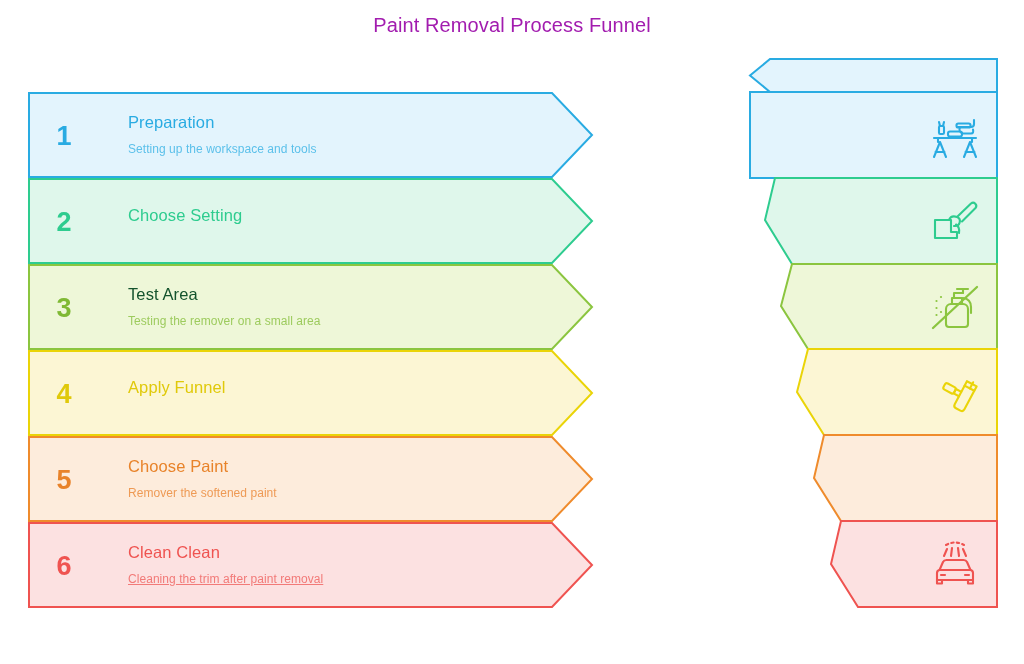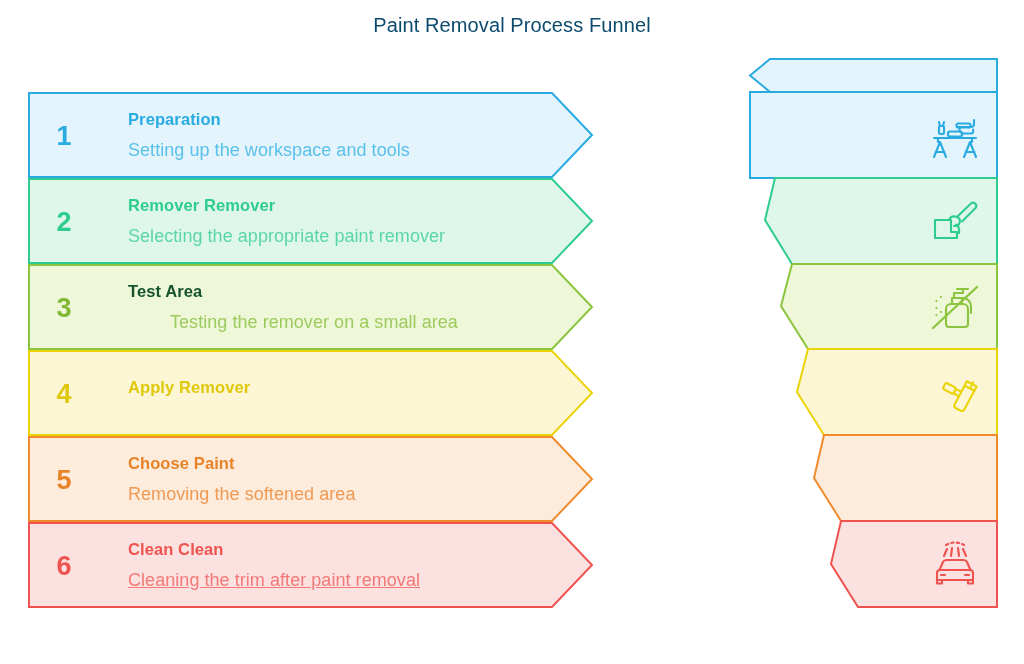--- a/index.html
+++ b/index.html
@@ -17,21 +17,21 @@
   }
 
   #page-title {
     position: absolute;
     top: 14px;
     left: 0;
     width: 1024px;
     text-align: center;
     font-size: 20px;
     font-weight: 400;
-    color: #0c4a6e;
+    color: #a21caf;
     letter-spacing: 0.1px;
   }
 
   
   #steps-panel {
     position: absolute;
     left: 28px;
     top: 92px;
     width: 566px;
     height: 518px;
@@ -67,27 +67,27 @@
   .step-texts {
     flex: 1 1 auto;
     padding-left: 28px;
     padding-right: 10px;
     display: flex;
     flex-direction: column;
     justify-content: center;
   }
   .step-title {
     font-size: 16.5px;
-    font-weight: 700;
+    font-weight: 400;
     line-height: 1.1;
     margin-bottom: 12px;
     letter-spacing: 0.1px;
   }
   .step-desc {
-    font-size: 18px;
+    font-size: 12px;
     font-weight: 400;
     line-height: 1.15;
     letter-spacing: 0.05px;
   }
 
   
   #funnel-panel {
     position: absolute;
     left: 740;
     top: 0;
@@ -135,60 +135,59 @@
     </div>
   </div>
 
   <div class="step-row" style="top:86px;">
     <svg class="step-svg" viewBox="0 0 566 86" preserveAspectRatio="none">
       <polygon points="1,1 524,1 564,43 524,85 1,85" fill="#DFF7EB" stroke="#2ECC8F" stroke-width="2" stroke-linejoin="miter"></polygon>
     </svg>
     <div class="step-content">
       <div class="step-number" style="color:#2ECC8F;">2</div>
       <div class="step-texts">
-        <div class="step-title" style="color:#2ECC8F;">Remover Remover</div>
-        <div class="step-desc" style="color:#5BD6A6;">Selecting the appropriate paint remover</div>
+        <div class="step-title" style="color:#2ECC8F;">Choose Setting</div>
       </div>
     </div>
   </div>
 
   <div class="step-row" style="top:172px;">
     <svg class="step-svg" viewBox="0 0 566 86" preserveAspectRatio="none">
       <polygon points="1,1 524,1 564,43 524,85 1,85" fill="#EEF7D8" stroke="#8BC53F" stroke-width="2" stroke-linejoin="miter"></polygon>
     </svg>
     <div class="step-content">
       <div class="step-number" style="color:#7FB934;">3</div>
       <div class="step-texts">
         <div class="step-title" style="color:#14532d;">Test Area</div>
-        <div class="step-desc" style="color:#9DCB5E;margin-left:42px;">Testing the remover on a small area</div>
+        <div class="step-desc" style="color:#9DCB5E;">Testing the remover on a small area</div>
       </div>
     </div>
   </div>
 
   <div class="step-row" style="top:258px;">
     <svg class="step-svg" viewBox="0 0 566 86" preserveAspectRatio="none">
       <polygon points="1,1 524,1 564,43 524,85 1,85" fill="#FCF6D4" stroke="#EAD408" stroke-width="2" stroke-linejoin="miter"></polygon>
     </svg>
     <div class="step-content">
       <div class="step-number" style="color:#E0C90A;">4</div>
       <div class="step-texts">
-        <div class="step-title" style="color:#E0C90A;">Apply Remover</div>
+        <div class="step-title" style="color:#E0C90A;">Apply Funnel</div>
       </div>
     </div>
   </div>
 
   <div class="step-row" style="top:344px;">
     <svg class="step-svg" viewBox="0 0 566 86" preserveAspectRatio="none">
       <polygon points="1,1 524,1 564,43 524,85 1,85" fill="#FDECDC" stroke="#EF8B2C" stroke-width="2" stroke-linejoin="miter"></polygon>
     </svg>
     <div class="step-content">
       <div class="step-number" style="color:#E8832A;">5</div>
       <div class="step-texts">
         <div class="step-title" style="color:#E8832A;">Choose Paint</div>
-        <div class="step-desc" style="color:#EE9A55;">Removing the softened area</div>
+        <div class="step-desc" style="color:#EE9A55;">Remover the softened paint</div>
       </div>
     </div>
   </div>
 
   <div class="step-row" style="top:430px;">
     <svg class="step-svg" viewBox="0 0 566 86" preserveAspectRatio="none">
       <polygon points="1,1 524,1 564,43 524,85 1,85" fill="#FCE1E1" stroke="#EF5350" stroke-width="2" stroke-linejoin="miter"></polygon>
     </svg>
     <div class="step-content">
       <div class="step-number" style="color:#EF5350;">6</div>

